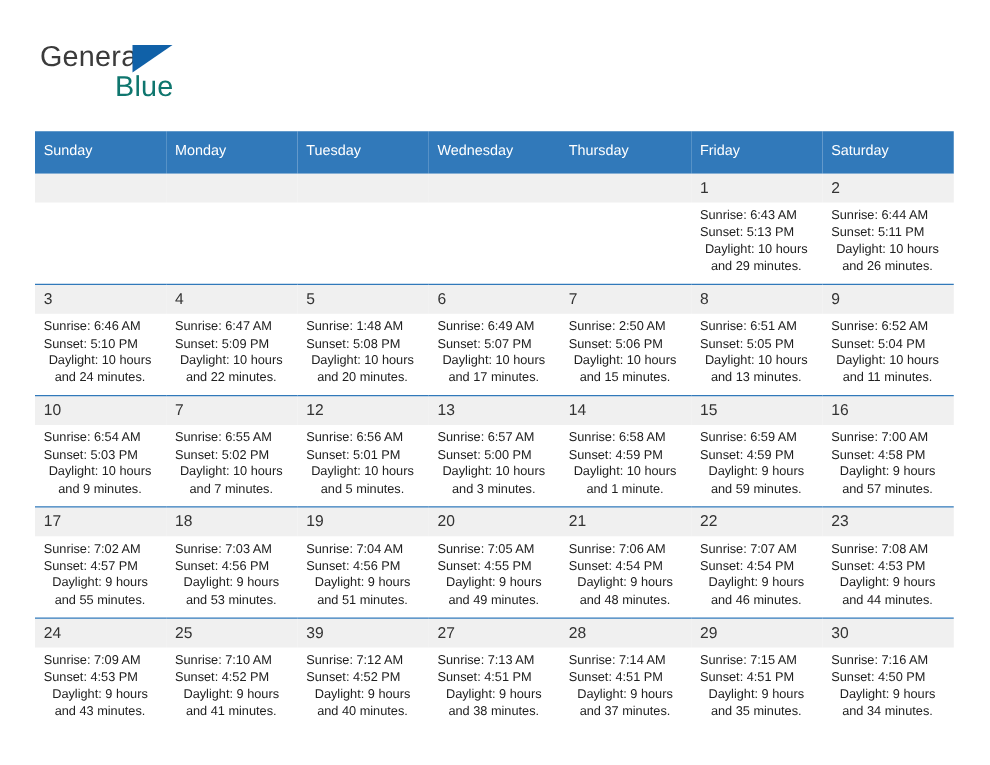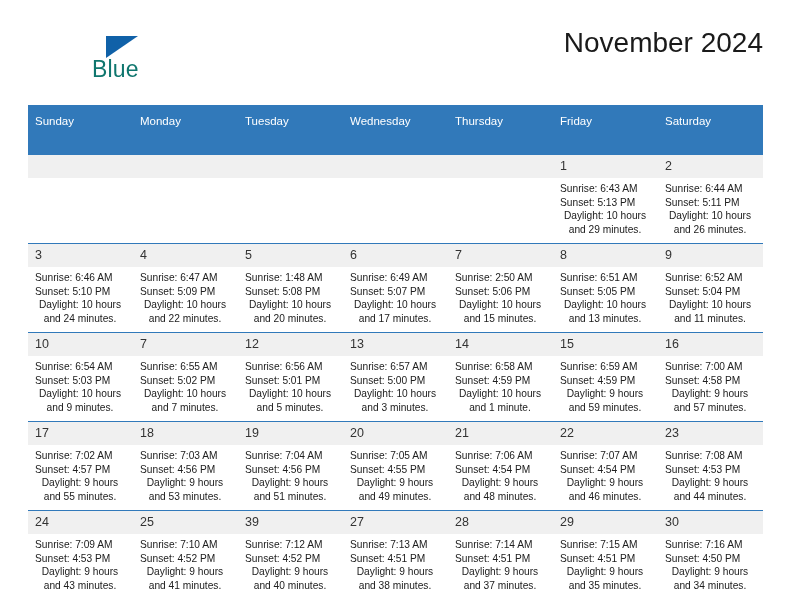--- a/index.html
+++ b/index.html
@@ -95,21 +95,21 @@
     width: 735px;
     border-collapse: collapse;
     table-layout: fixed;
   }
   .cal-table th {
     background: #3179ba;
     color: #ffffff;
     font-weight: normal;
     font-size: 11.5px;
     text-align: left;
-    padding: 6px 0 24px 7px;
+    padding: 6px 0 8px 7px;
     height: 20px;
     vertical-align: middle;
   }
   .cal-table td {
     vertical-align: top;
     padding: 0;
     border-top: 1.5px solid #3179ba;
     height: 88px;
     width: 105px;
   }
@@ -141,25 +141,25 @@
     text-align: center;
   }
 </style>
 </head>
 <body>
 
 <div class="page">
 
   <div class="header">
     <div class="logo">
+      <span class="logo-general">General</span>
       <span class="logo-triangle"></span>
       <span class="logo-blue">Blue</span>
     </div>
     <div class="title-block">
-      <div class="cal-title">November 2024</div>
     </div>
   </div>
 
   <div class="calendar">
     <table class="cal-table">
       <thead>
         <tr id="weekday-row">
             <th>Sunday</th>
             <th>Monday</th>
             <th>Tuesday</th>

